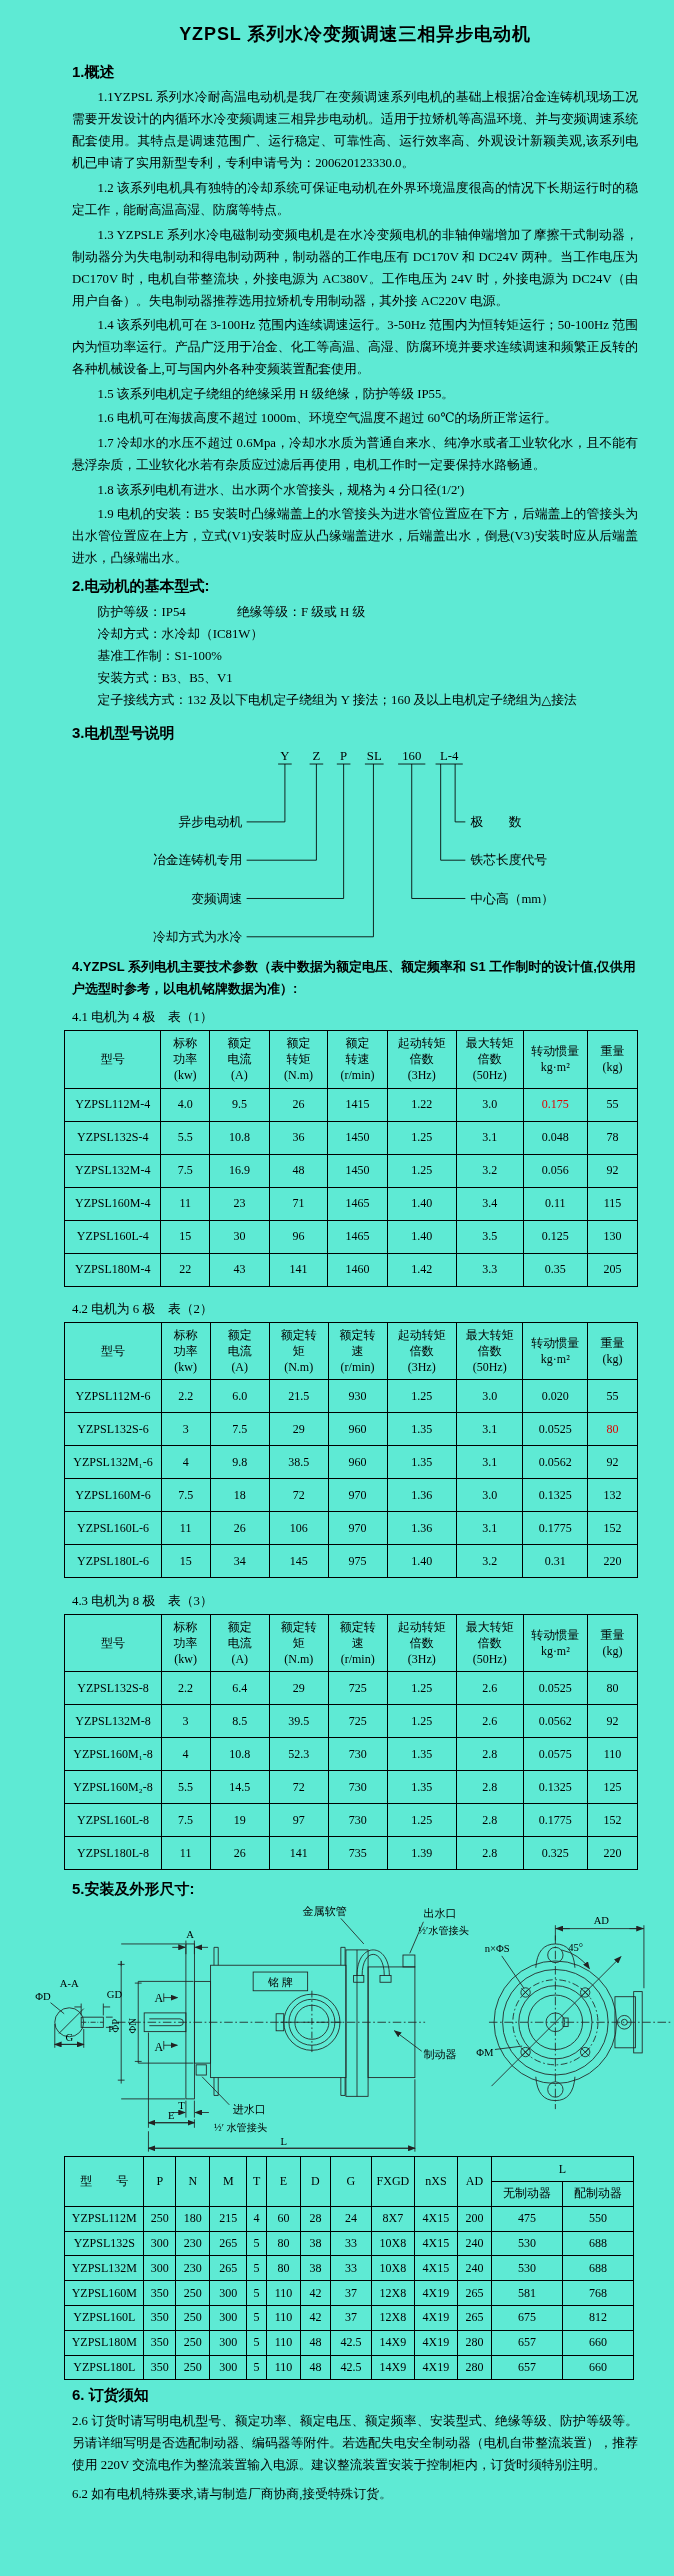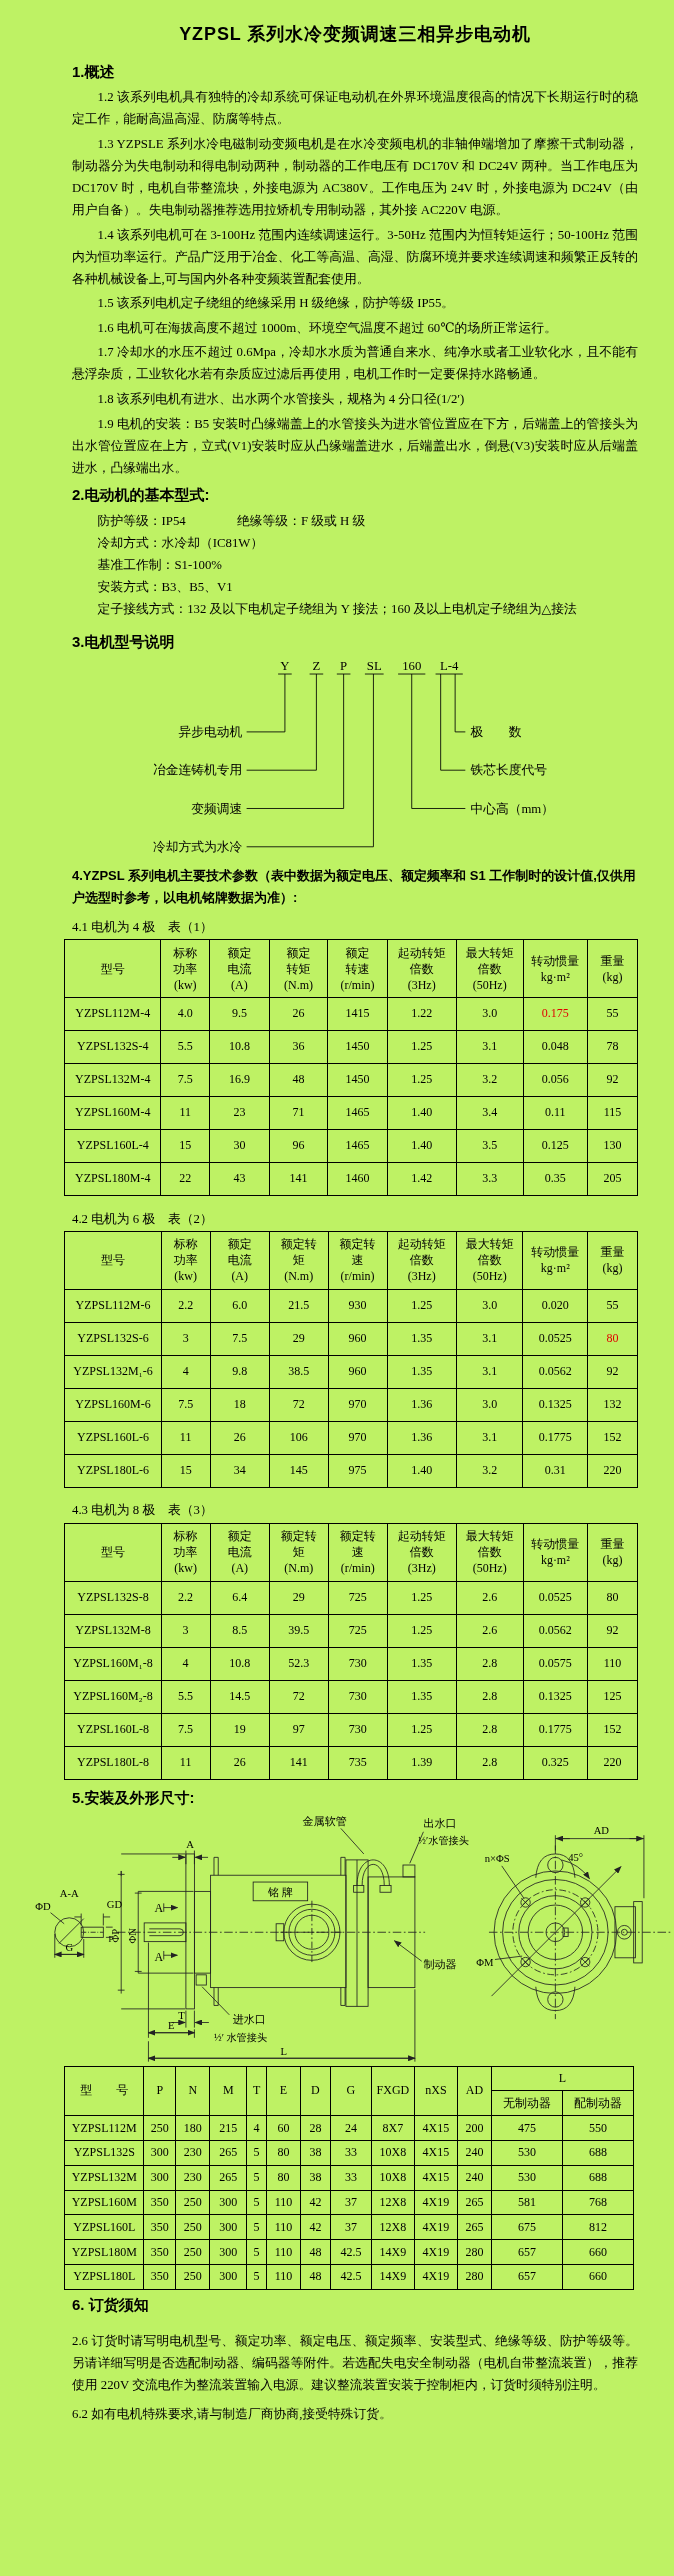--- a/index.html
+++ b/index.html
@@ -1,17 +1,17 @@
 <!DOCTYPE html>
 <html style="font-size:13.6px"><head>
 <meta charset="utf-8">
 <style>
   html,body{margin:0;padding:0;background:#fff;}
   .page{width:675px;height:2576px;box-sizing:border-box;padding:19px 37px 0 72px;
-        background:#bef264;color:#000;overflow:hidden;
+        background:#5eead4;color:#000;overflow:hidden;
         font-family:"Liberation Serif","DejaVu Serif",serif;font-size:12.8px;}
   .title{font-weight:bold;font-size:18px;text-align:center;letter-spacing:0.9px;margin:3.4px 0 15.3px 0;
          font-family:"Liberation Sans",sans-serif;}
   .h{font-family:"Liberation Sans",sans-serif;font-weight:bold;font-size:15px;line-height:20.4px;margin:6.8px 0 4.3px 0;}
   .h4{font-family:"Liberation Sans",sans-serif;font-weight:bold;font-size:13px;line-height:22px;margin:8.5px 0 3.4px 0;}
   .paras p{margin:0 0 2.6px 0;text-indent:2em;line-height:22px;text-align:justify;}
   .spec p{margin:0;text-indent:2em;line-height:22px;}
   .cap{margin:8.5px 0 2.6px 0;line-height:19px;}
   table{border-collapse:collapse;margin-left:-7.7px;table-layout:fixed;}
   table{border:1.7px solid #000;}
@@ -27,20 +27,21 @@
 </style>
 </head>
 <body>
 
 <div class="page">
 
   <div class="title">YZPSL 系列水冷变频调速三相异步电动机</div>
 
   <div class="h">1.概述</div>
   <div class="paras">
+      <p>1.1YZPSL 系列水冷耐高温电动机是我厂在变频调速系列电机的基础上根据冶金连铸机现场工况需要开发设计的内循环水冷变频调速三相异步电动机。适用于拉矫机等高温环境、并与变频调速系统配套使用。其特点是调速范围广、运行稳定、可靠性高、运行效率高、外观设计新颖美观,该系列电机已申请了实用新型专利，专利申请号为：200620123330.0。</p>
       <p>1.2 该系列电机具有独特的冷却系统可保证电动机在外界环境温度很高的情况下长期运行时的稳定工作，能耐高温高湿、防腐等特点。</p>
       <p>1.3 YZPSLE 系列水冷电磁制动变频电机是在水冷变频电机的非轴伸端增加了摩擦干式制动器，制动器分为失电制动和得电制动两种，制动器的工作电压有 DC170V 和 DC24V 两种。当工作电压为 DC170V 时，电机自带整流块，外接电源为 AC380V。工作电压为 24V 时，外接电源为 DC24V（由用户自备）。失电制动器推荐选用拉矫机专用制动器，其外接 AC220V 电源。</p>
       <p>1.4 该系列电机可在 3-100Hz 范围内连续调速运行。3-50Hz 范围内为恒转矩运行；50-100Hz 范围内为恒功率运行。产品广泛用于冶金、化工等高温、高湿、防腐环境并要求连续调速和频繁正反转的各种机械设备上,可与国内外各种变频装置配套使用。</p>
       <p>1.5 该系列电机定子绕组的绝缘采用 H 级绝缘，防护等级 IP55。</p>
       <p>1.6 电机可在海拔高度不超过 1000m、环境空气温度不超过 60℃的场所正常运行。</p>
       <p>1.7 冷却水的水压不超过 0.6Mpa，冷却水水质为普通自来水、纯净水或者工业软化水，且不能有悬浮杂质，工业软化水若有杂质应过滤后再使用，电机工作时一定要保持水路畅通。</p>
       <p>1.8 该系列电机有进水、出水两个水管接头，规格为 4 分口径(1/2′)</p>
       <p>1.9 电机的安装：B5 安装时凸缘端盖上的水管接头为进水管位置应在下方，后端盖上的管接头为出水管位置应在上方，立式(V1)安装时应从凸缘端盖进水，后端盖出水，倒悬(V3)安装时应从后端盖进水，凸缘端出水。</p>
     </div>
 
@@ -710,21 +711,21 @@
           <td>14X9</td>
           <td>4X19</td>
           <td>280</td>
           <td>657</td>
           <td>660</td>
         </tr>
       </tbody>
     </table>
 
   <div class="sec6">
-    <div class="h" style="margin-top:5.1px;margin-bottom:15px;">6.  订货须知</div>
+    <div class="h" style="margin-top:5.1px;margin-bottom:4px;">6.  订货须知</div>
     <div>
         <p>2.6  订货时请写明电机型号、额定功率、额定电压、额定频率、安装型式、绝缘等级、防护等级等。 另请详细写明是否选配制动器、编码器等附件。若选配失电安全制动器（电机自带整流装置），推荐使用 220V 交流电作为整流装置输入电源。建议整流装置安装于控制柜内，订货时须特别注明。</p>
         <p>6.2  如有电机特殊要求,请与制造厂商协商,接受特殊订货。</p>
       </div>
   </div>
 
 </div>
 
 
 </body></html>

